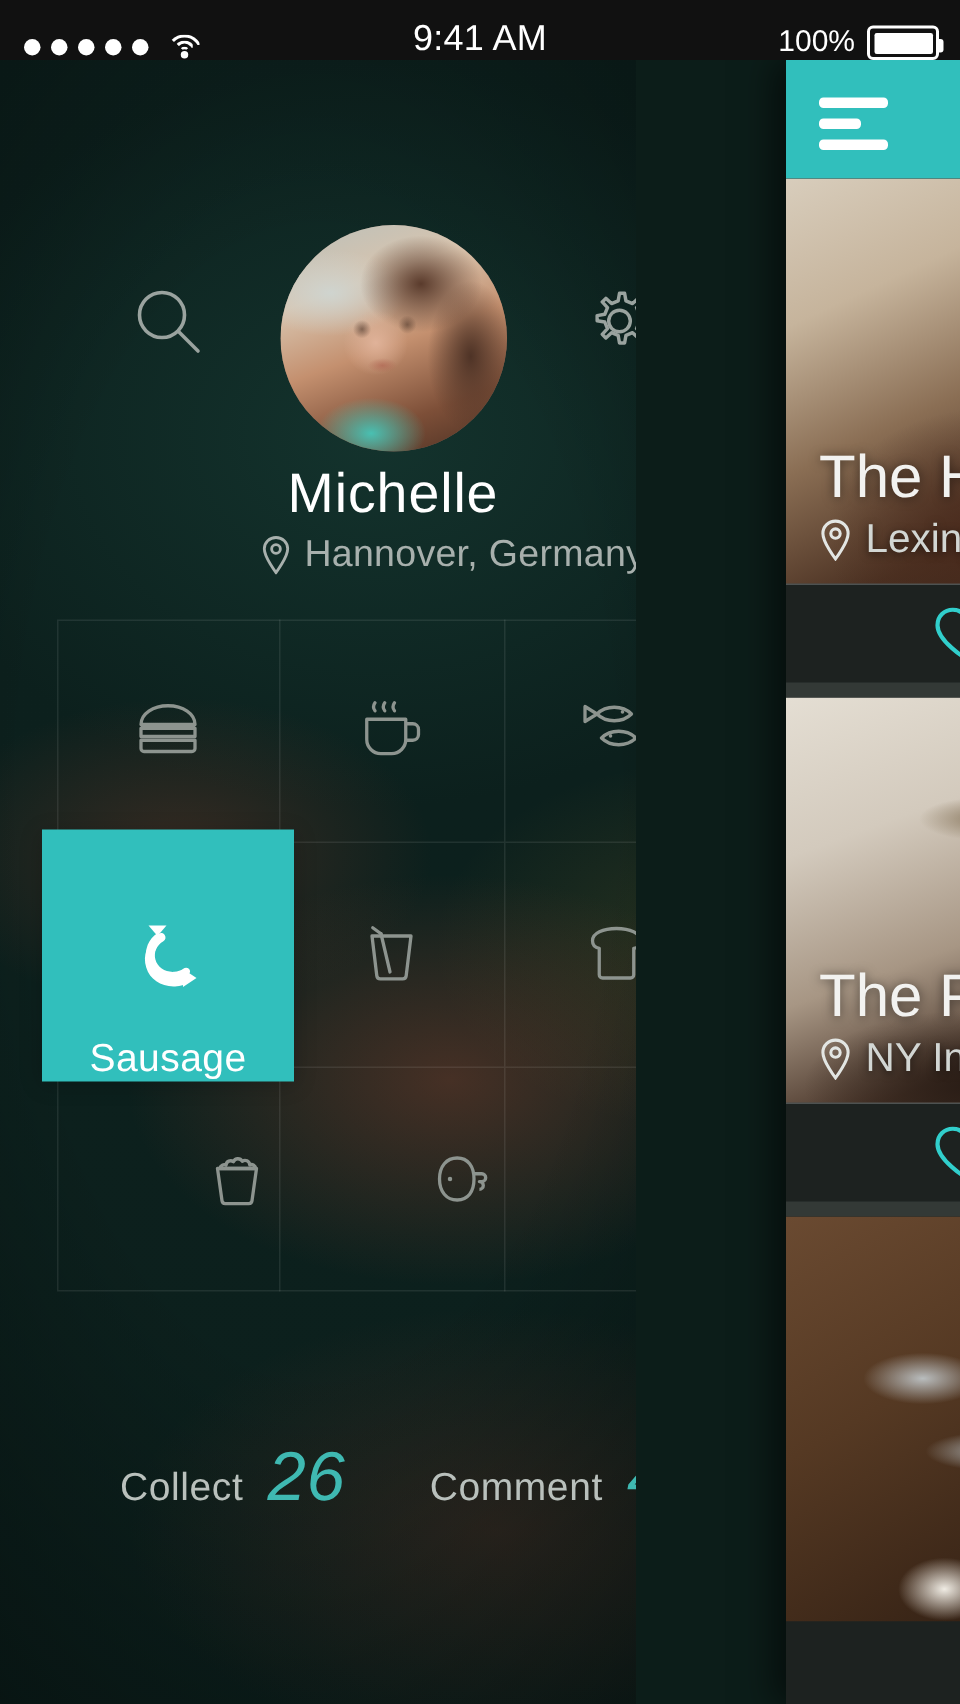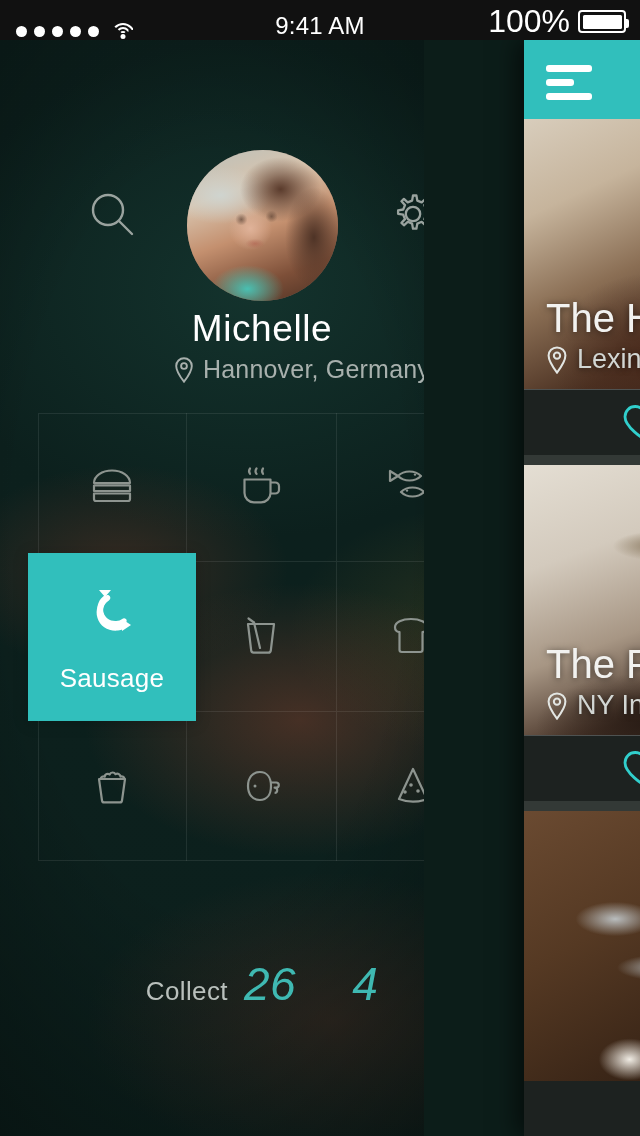--- a/index.html
+++ b/index.html
@@ -22,21 +22,21 @@
             border-left-color:transparent; border-right-color:transparent;
             border-radius:50% 50% 0 0 / 100% 100% 0 0; }
   .wifi i:nth-child(1){ width:24px; height:12px; top:0; }
   .wifi i:nth-child(2){ width:15px; height:8px; top:4px; }
   .wifi i:nth-child(3){ width:7px;  height:4px; top:8px; }
   .wifi .dot { width:5px; height:5px; border-radius:50%; background:#fff; border:none;
                top:11px; }
   .sb-time { position:absolute; left:0; width:640px; text-align:center;
              color:#fff; font-size:24px; letter-spacing:0.2px; }
   .sb-right { position:absolute; right:14px; display:flex; align-items:center; gap:8px; }
-  .sb-pct { color:#fff; font-size:32px; }
+  .sb-pct { color:#fff; font-size:20px; }
   .batt { position:relative; width:48px; height:23px; border:2.2px solid #fff;
           border-radius:4px; padding:2.5px; }
   .batt span { display:block; width:100%; height:100%; background:#fff; border-radius:1.5px; }
   .batt::after { content:""; position:absolute; right:-5px; top:7px; width:3.5px; height:9px;
                  background:#fff; border-radius:0 2px 2px 0; }
 
   
   .profile-pane {
     position:absolute; top:40px; left:0; width:424px; height:1096px;
     overflow:hidden;
@@ -84,21 +84,21 @@
            display:flex; align-items:center; justify-content:center; gap:9px;
            color:#a8b0ad; font-size:25px; font-weight:300; letter-spacing:0.2px;margin-left:40px; }
 
   
   .grid { position:absolute; top:373px; left:38px; width:448px; height:448px;
           display:grid; grid-template-columns:repeat(3,1fr); grid-template-rows:repeat(3,1fr); }
   .cell { position:relative; display:flex; align-items:center; justify-content:center;
           border-right:1px solid rgba(255,255,255,0.085);
           border-bottom:1px solid rgba(255,255,255,0.085); }
   .cell:nth-child(3n) { border-right:none; }
-  .cell:nth-child(n+7) { border-bottom:none; }
+  .cell:nth-child(n+7) { border-bottom:none;justify-content:flex-end; }
   .grid-frame { position:absolute; top:373px; left:38px; width:448px; height:448px;
                 border:1px solid rgba(255,255,255,0.085); pointer-events:none; }
   .cell svg { display:block; }
   .cell.active {
     position:absolute; left:-10px; top:140px; width:168px; height:168px;
     background:#31bfbc; border:none; z-index:5;
     flex-direction:column; gap:0; box-shadow:0 2px 14px rgba(0,0,0,0.22);
   }
   .cell.active .lbl { color:#fff; font-size:26px; font-weight:300; margin-top:14px; letter-spacing:0.3px; }
   .cell.active svg { margin-top:-6px; }
@@ -305,20 +305,21 @@
       </div>
     </div>
     <div class="grid-frame"></div>
 
     <div class="stats">
       <div class="stat">
         <span class="k">Collect</span>
         <span class="v">26</span>
       </div>
       <div class="stat">
+        <span class="k">Comment</span>
         <span class="v">4</span>
       </div>
     </div>
 
   </div>
 
   <div class="feed-pane">
 
     <div class="feed-head">
       <div class="burger">

